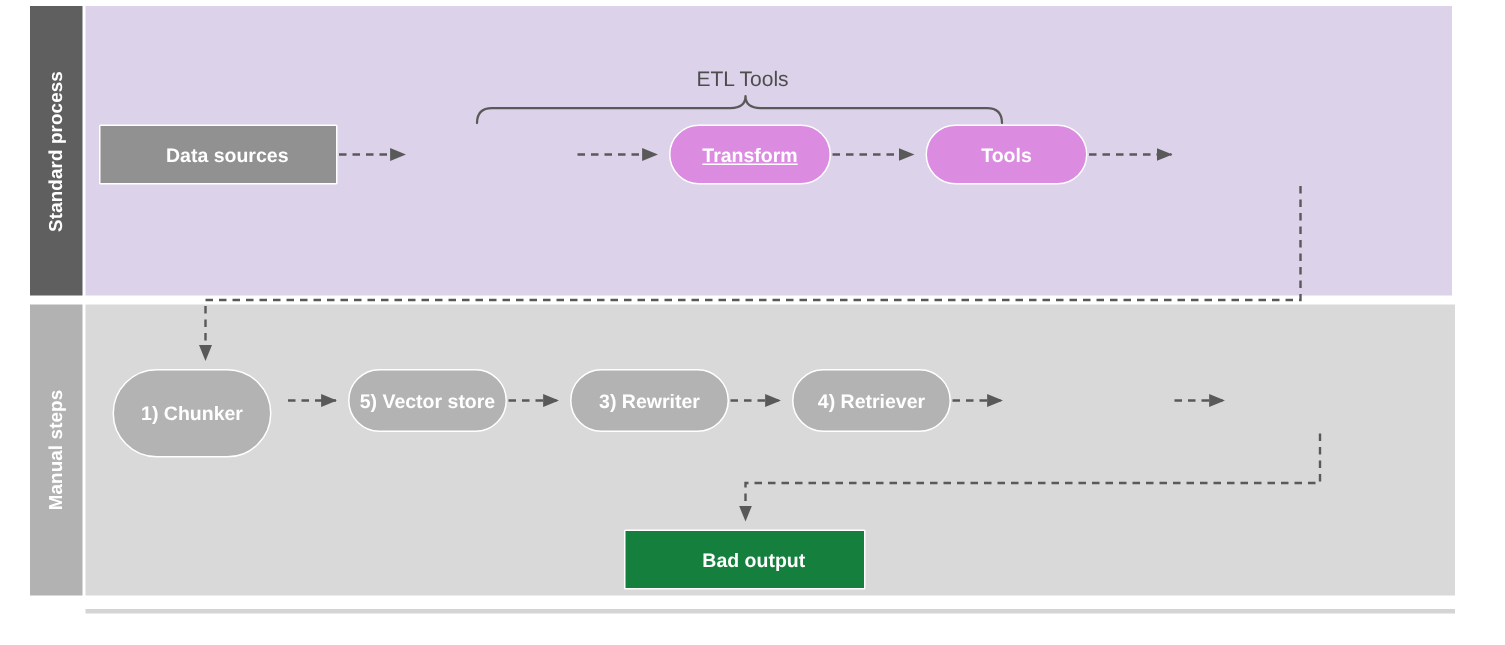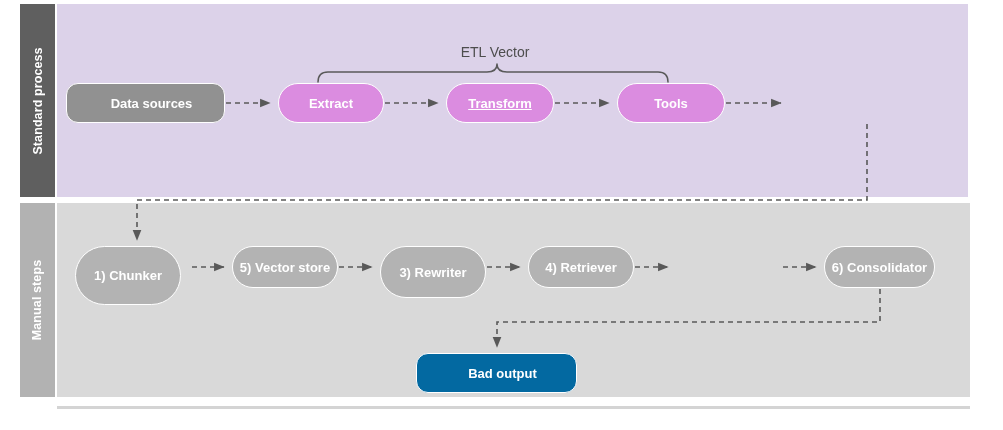--- a/index.html
+++ b/index.html
@@ -32,36 +32,36 @@
   
   .node{
     position:absolute;
     display:flex;align-items:center;justify-content:center;
     text-align:center;
     color:#ffffff;font-weight:bold;font-size:13px;line-height:15px;
     border:1.5px solid #ffffff;
     box-sizing:border-box;
     z-index:5;
   }
-  .node.rect{border-radius:12px;padding-left:12px;}
+  .node.rect{border-radius:1px;padding-left:12px;}
   .node.pill{border-radius:999px;}
   .node.gray  {background:#919191;}
   .node.pinkp {background:#db8ce0;}
   .node.greyp {background:#b3b3b3;}
-  .node.yellow{background:#0369a1;}
+  .node.yellow{background:#15803d;}
 
   #n-data-sources {left:66px; top:83px;  width:159px;height:40px;}
   #n-extract      {left:278px;top:83px;  width:106px;height:40px;}
   #n-transform    {left:446px;top:83px;  width:108px;height:40px;text-decoration:underline;}
   #n-load         {left:617px;top:83px;  width:108px;height:40px;}
   #n-warehouse    {left:789px;top:83px;  width:156px;height:40px;}
 
   #n-chunker      {left:75px; top:246px; width:106px;height:59px;}
   #n-vector       {left:232px;top:246px; width:106px;height:42px;}
-  #n-rewriter     {left:380px;top:246px; width:106px;height:52px;}
+  #n-rewriter     {left:380px;top:246px; width:106px;height:42px;}
   #n-retriever    {left:528px;top:246px; width:106px;height:42px;}
   #n-reranker     {left:676px;top:246px; width:106px;height:42px;}
   #n-consolidator {left:824px;top:246px; width:111px;height:42px;}
 
   #n-bad-output   {left:416px;top:353px; width:161px;height:40px;}
 
   
   #etl-label{
     position:absolute;left:415px;top:44px;width:160px;
     text-align:center;color:#4d4d4d;font-size:14px;font-weight:normal;
@@ -105,37 +105,35 @@
       <path d="M339,267 L372,267"></path>
       <path d="M487,267 L520,267"></path>
       <path d="M635,267 L668,267"></path>
       <path d="M783,267 L816,267"></path>
       <path d="M880,289 L880,322 L497,322 L497,347"></path>
     </g>
 
     <path d="M318,82 Q318,72 328,72 L487,72 Q497,72 497,64 Q497,72 507,72 L658,72 Q668,72 668,82" stroke="#595959" stroke-width="1.5" fill="none" stroke-linecap="round" stroke-linejoin="round"></path>
   </svg>
 
-  <div id="etl-label">ETL Vector</div>
+  <div id="etl-label">ETL Tools</div>
 
   <div class="node rect gray" id="n-data-sources">Data sources</div>
 
-  <div class="node pill pinkp" id="n-extract">Extract</div>
 
   <div class="node pill pinkp" id="n-transform">Transform</div>
 
   <div class="node pill pinkp" id="n-load">Tools</div>
 
 
   <div class="node pill greyp" id="n-chunker">1) Chunker</div>
 
   <div class="node pill greyp" id="n-vector">5) Vector store</div>
 
   <div class="node pill greyp" id="n-rewriter">3) Rewriter</div>
 
   <div class="node pill greyp" id="n-retriever">4) Retriever</div>
 
 
-  <div class="node pill greyp" id="n-consolidator">6) Consolidator</div>
 
   <div class="node rect yellow" id="n-bad-output">Bad output</div>
 
 </div>
 
 </body></html>

